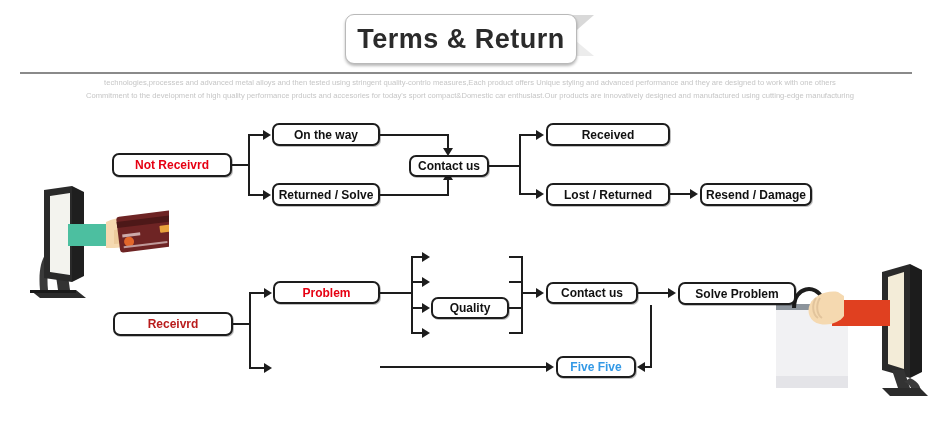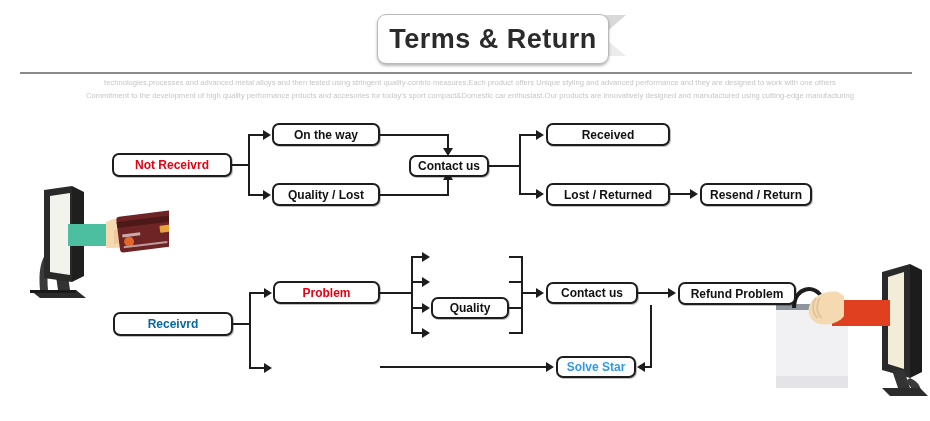--- a/index.html
+++ b/index.html
@@ -2,21 +2,21 @@
 <html><head>
 <meta charset="utf-8">
 <style>
   html,body{margin:0;padding:0;background:#ffffff;}
   body{width:930px;height:421px;position:relative;overflow:hidden;
        font-family:"Liberation Sans","DejaVu Sans",sans-serif;}
 
   #page{position:relative;width:930px;height:421px;background:#fff;overflow:hidden;}
 
   
-  .banner-wrap{position:absolute;left:345px;top:14px;width:265px;height:50px;margin-left:32px;}
+  .banner-wrap{position:absolute;left:345px;top:14px;width:265px;height:50px;}
   .banner-tail{position:absolute;left:225px;top:1px;width:0;height:0;
       border-top:21px solid #d9d9d9;border-right:24px solid transparent;
       filter:none;}
   .banner-tail2{position:absolute;left:225px;top:22px;width:0;height:0;
       border-bottom:20px solid #ececec;border-right:24px solid transparent;}
   .banner{position:absolute;left:0;top:0;width:230px;height:48px;
       background:#ffffff;border:1px solid #b9b9b9;border-radius:9px;
       box-shadow:0 2px 3px rgba(0,0,0,.28);
       display:flex;align-items:center;justify-content:center;}
   .banner-text{font-size:27px;font-weight:bold;color:#2b2b2b;
@@ -29,21 +29,21 @@
   .blurb{position:absolute;left:55px;top:76px;width:830px;
       text-align:center;color:#c6c6c6;font-size:7.6px;line-height:13px;}
 
   
   .node{position:absolute;box-sizing:border-box;background:#fff;
       border:2px solid #1d1d1d;border-radius:7px;
       display:flex;align-items:center;justify-content:center;
       font-size:12px;font-weight:bold;color:#111;
       box-shadow:1px 1px 0 rgba(0,0,0,.25);white-space:nowrap;}
   .node.red{color:#e60012;}
-  .node.green{color:#0369a1;}
+  .node.green{color:#b91c1c;}
   .node.blue{color:#3399e6;}
 
   
   .h{position:absolute;height:2px;background:#1d1d1d;}
   .v{position:absolute;width:2px;background:#1d1d1d;}
   .arr-r{position:absolute;width:0;height:0;
       border-left:8px solid #1d1d1d;border-top:5px solid transparent;border-bottom:5px solid transparent;}
   .arr-d{position:absolute;width:0;height:0;
       border-top:8px solid #1d1d1d;border-left:5px solid transparent;border-right:5px solid transparent;}
   .arr-u{position:absolute;width:0;height:0;
@@ -132,21 +132,21 @@
 
   <div class="h" style="left:232px;top:164px;width:17px;"></div>
   <div class="v" style="left:248px;top:134px;height:62px;"></div>
 
   <div class="h" style="left:248px;top:134px;width:18px;"></div>
   <div class="arr-r" style="left:263px;top:130px;"></div>
   <div class="node" style="left:272px;top:123px;width:108px;height:23px;">On the way</div>
 
   <div class="h" style="left:248px;top:194px;width:18px;"></div>
   <div class="arr-r" style="left:263px;top:190px;"></div>
-  <div class="node" style="left:272px;top:183px;width:108px;height:23px;">Quality / Lost</div>
+  <div class="node" style="left:272px;top:183px;width:108px;height:23px;">Returned / Solve</div>
 
   <div class="h" style="left:380px;top:134px;width:69px;"></div>
   <div class="v" style="left:447px;top:134px;height:16px;"></div>
   <div class="arr-d" style="left:443px;top:148px;"></div>
 
   <div class="h" style="left:380px;top:194px;width:69px;"></div>
   <div class="v" style="left:447px;top:178px;height:18px;"></div>
   <div class="arr-u" style="left:443px;top:172px;"></div>
 
   <div class="node" style="left:409px;top:155px;width:80px;height:22px;">Contact us</div>
@@ -157,21 +157,21 @@
   <div class="h" style="left:519px;top:134px;width:20px;"></div>
   <div class="arr-r" style="left:536px;top:130px;"></div>
   <div class="node" style="left:546px;top:123px;width:124px;height:23px;">Received</div>
 
   <div class="h" style="left:519px;top:193px;width:20px;"></div>
   <div class="arr-r" style="left:536px;top:189px;"></div>
   <div class="node" style="left:546px;top:183px;width:124px;height:23px;">Lost / Returned</div>
 
   <div class="h" style="left:670px;top:193px;width:23px;"></div>
   <div class="arr-r" style="left:690px;top:189px;"></div>
-  <div class="node" style="left:700px;top:183px;width:112px;height:23px;">Resend / Return</div>
+  <div class="node" style="left:700px;top:183px;width:112px;height:23px;">Resend / Damage</div>
 
   <div class="node green" style="left:113px;top:312px;width:120px;height:24px;">Receivrd</div>
 
   <div class="h" style="left:233px;top:323px;width:18px;"></div>
   <div class="v" style="left:249px;top:292px;height:76px;"></div>
 
   <div class="h" style="left:249px;top:292px;width:18px;"></div>
   <div class="arr-r" style="left:264px;top:288px;"></div>
   <div class="node red" style="left:273px;top:281px;width:107px;height:23px;">Problem</div>
 
@@ -199,29 +199,29 @@
   <div class="h" style="left:509px;top:307px;width:14px;"></div>
   <div class="h" style="left:509px;top:332px;width:14px;"></div>
   <div class="v" style="left:521px;top:256px;height:78px;"></div>
   <div class="h" style="left:521px;top:292px;width:18px;"></div>
   <div class="arr-r" style="left:536px;top:288px;"></div>
 
   <div class="node" style="left:546px;top:282px;width:92px;height:22px;">Contact us</div>
 
   <div class="h" style="left:638px;top:292px;width:33px;"></div>
   <div class="arr-r" style="left:668px;top:288px;"></div>
-  <div class="node" style="left:678px;top:282px;width:118px;height:23px;">Refund Problem</div>
+  <div class="node" style="left:678px;top:282px;width:118px;height:23px;">Solve Problem</div>
 
   <div class="v" style="left:650px;top:305px;height:62px;"></div>
   <div class="h" style="left:652px;top:366px;width:0px;"></div>
   <div class="h" style="left:646px;top:366px;width:6px;"></div>
   <div class="v" style="left:650px;top:305px;height:62px;"></div>
   <div class="h" style="left:644px;top:366px;width:8px;"></div>
   <div class="h" style="left:645px;top:366px;width:7px;"></div>
   <div class="h" style="left:645px;top:366px;width:7px;"></div>
   <div class="h" style="left:645px;top:366px;width:7px;"></div>
   <div class="arr-l" style="left:637px;top:362px;"></div>
 
   <div class="h" style="left:380px;top:366px;width:169px;"></div>
   <div class="arr-r" style="left:546px;top:362px;"></div>
-  <div class="node blue" style="left:556px;top:356px;width:80px;height:22px;">Solve Star</div>
+  <div class="node blue" style="left:556px;top:356px;width:80px;height:22px;">Five Five</div>
 
 </div>
 
 </body></html>

